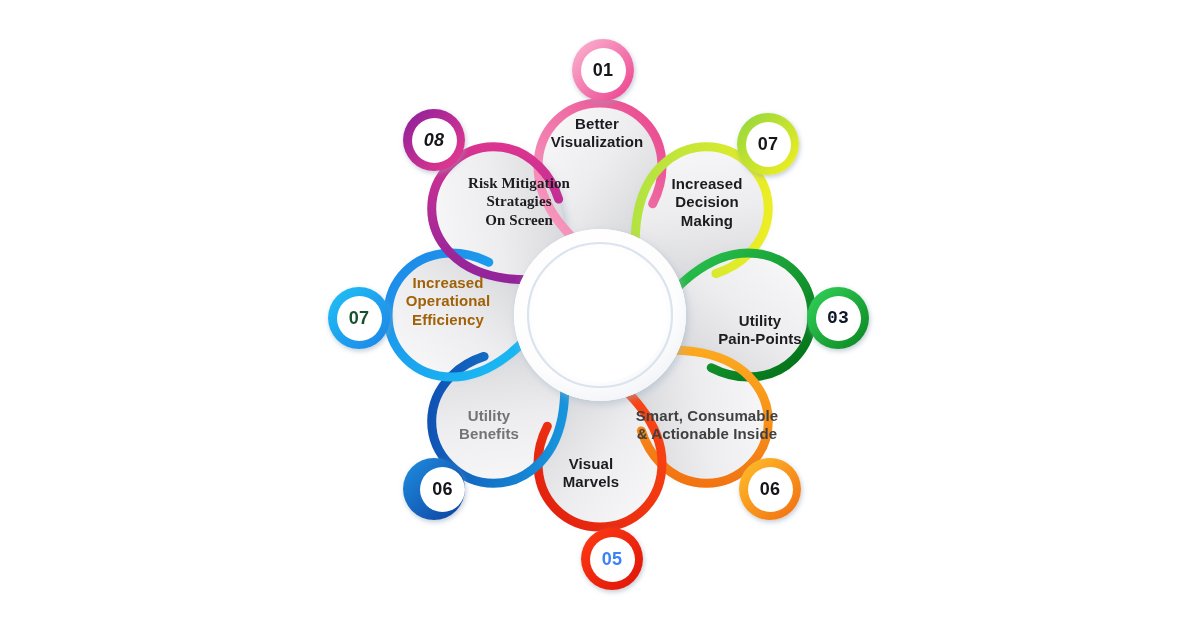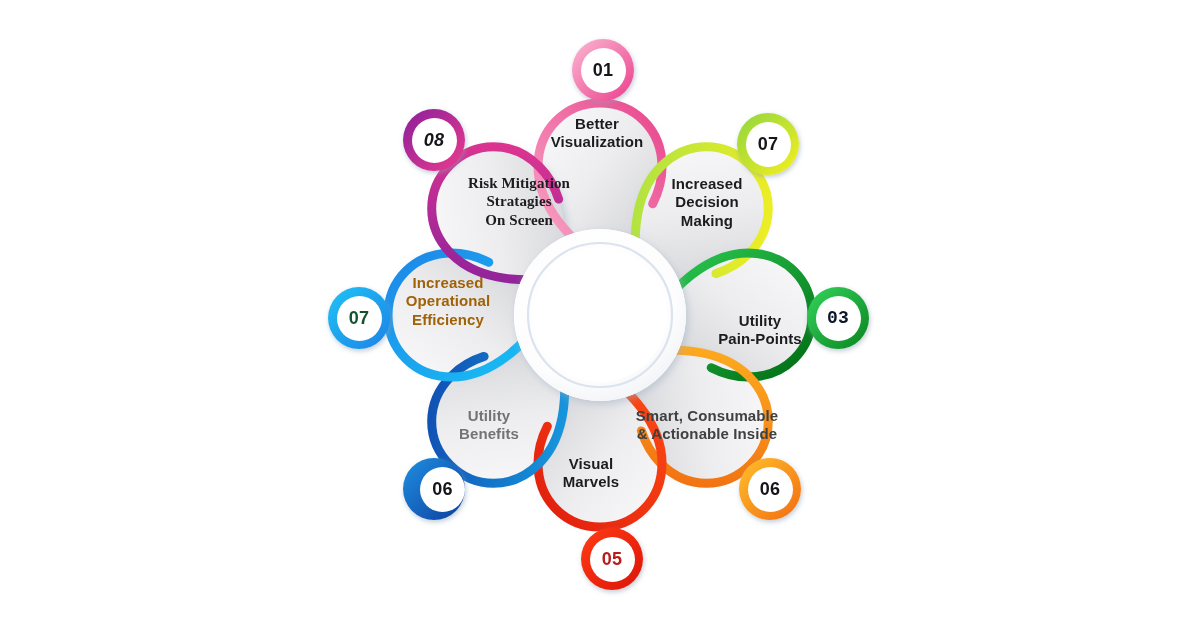--- a/index.html
+++ b/index.html
@@ -186,21 +186,21 @@
       <div class="badge" style="left: 768px; top: 144px; background: linear-gradient(135deg, rgb(143, 214, 63), rgb(247, 239, 31)); box-shadow: rgba(140, 158, 180, 0.55) 1px 2px 5px;">
         <div class="badge-inner" style="color: rgb(21, 21, 26);">07</div>
       </div>
       <div class="badge" style="left: 838px; top: 318px; background: linear-gradient(135deg, rgb(52, 212, 91), rgb(10, 132, 32)); box-shadow: rgba(140, 158, 180, 0.55) 1px 2px 5px;">
         <div class="badge-inner" style="color: #0f172a; font-family: Liberation Mono, monospace;">03</div>
       </div>
       <div class="badge" style="left: 770px; top: 489px; background: linear-gradient(135deg, rgb(255, 192, 42), rgb(241, 108, 17)); box-shadow: rgba(140, 158, 180, 0.55) 1px 2px 5px;">
         <div class="badge-inner" style="color: rgb(21, 21, 26);">06</div>
       </div>
       <div class="badge" style="left: 612px; top: 559px; background: linear-gradient(135deg, rgb(255, 59, 20), rgb(221, 20, 8)); box-shadow: rgba(140, 158, 180, 0.55) 1px 2px 5px;">
-        <div class="badge-inner" style="color: #b91c1c;">05</div>
+        <div class="badge-inner" style="color: #3b82f6;">05</div>
       </div>
       <div class="badge" style="left: 434px; top: 489px; background: linear-gradient(135deg, rgb(31, 143, 224), rgb(12, 63, 159)); box-shadow: rgba(140, 158, 180, 0.55) 1px 2px 5px; justify-content: flex-end;">
         <div class="badge-inner" style="color: rgb(21, 21, 26);">06</div>
       </div>
       <div class="badge" style="left: 359px; top: 318px; background: linear-gradient(135deg, rgb(31, 195, 246), rgb(29, 130, 230)); box-shadow: rgba(140, 158, 180, 0.55) 1px 2px 5px;">
         <div class="badge-inner" style="color: #14532d;">07</div>
       </div>
       <div class="badge" style="left: 434px; top: 140px; background: linear-gradient(135deg, rgb(138, 31, 155), rgb(236, 59, 141)); box-shadow: rgba(140, 158, 180, 0.55) 1px 2px 5px; font-style: italic;">
         <div class="badge-inner" style="color: rgb(21, 21, 26);">08</div>
       </div>

